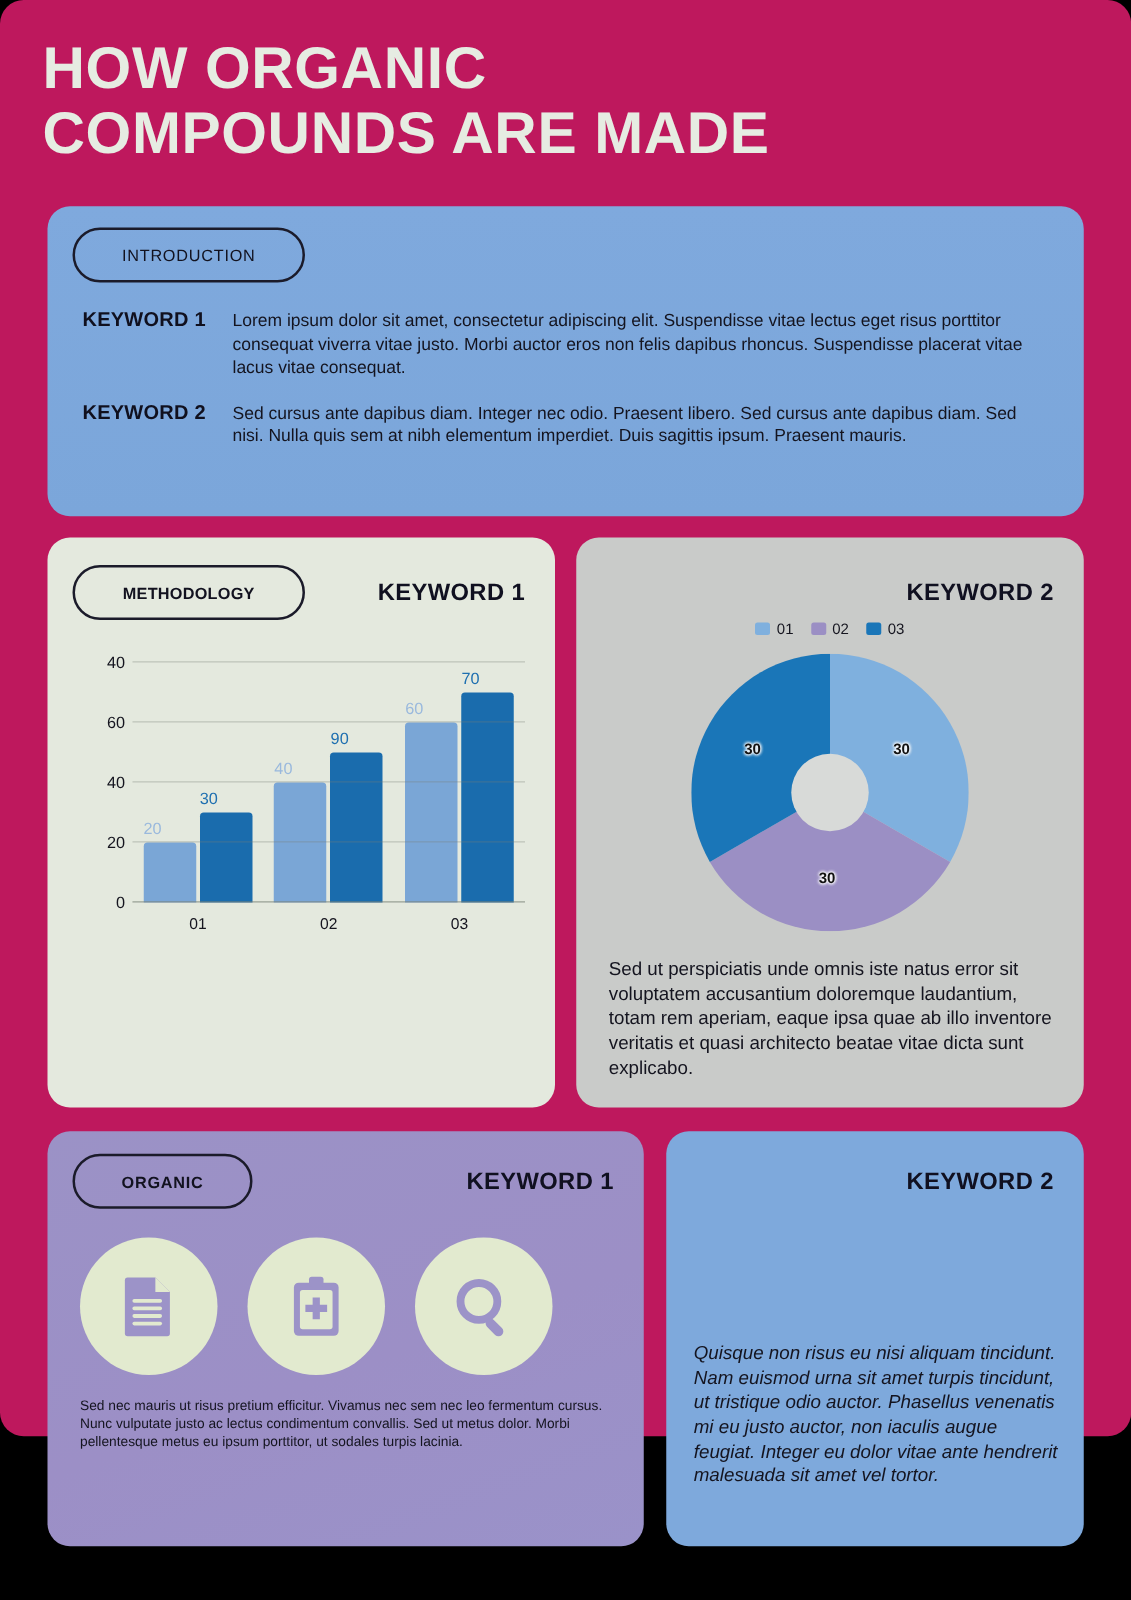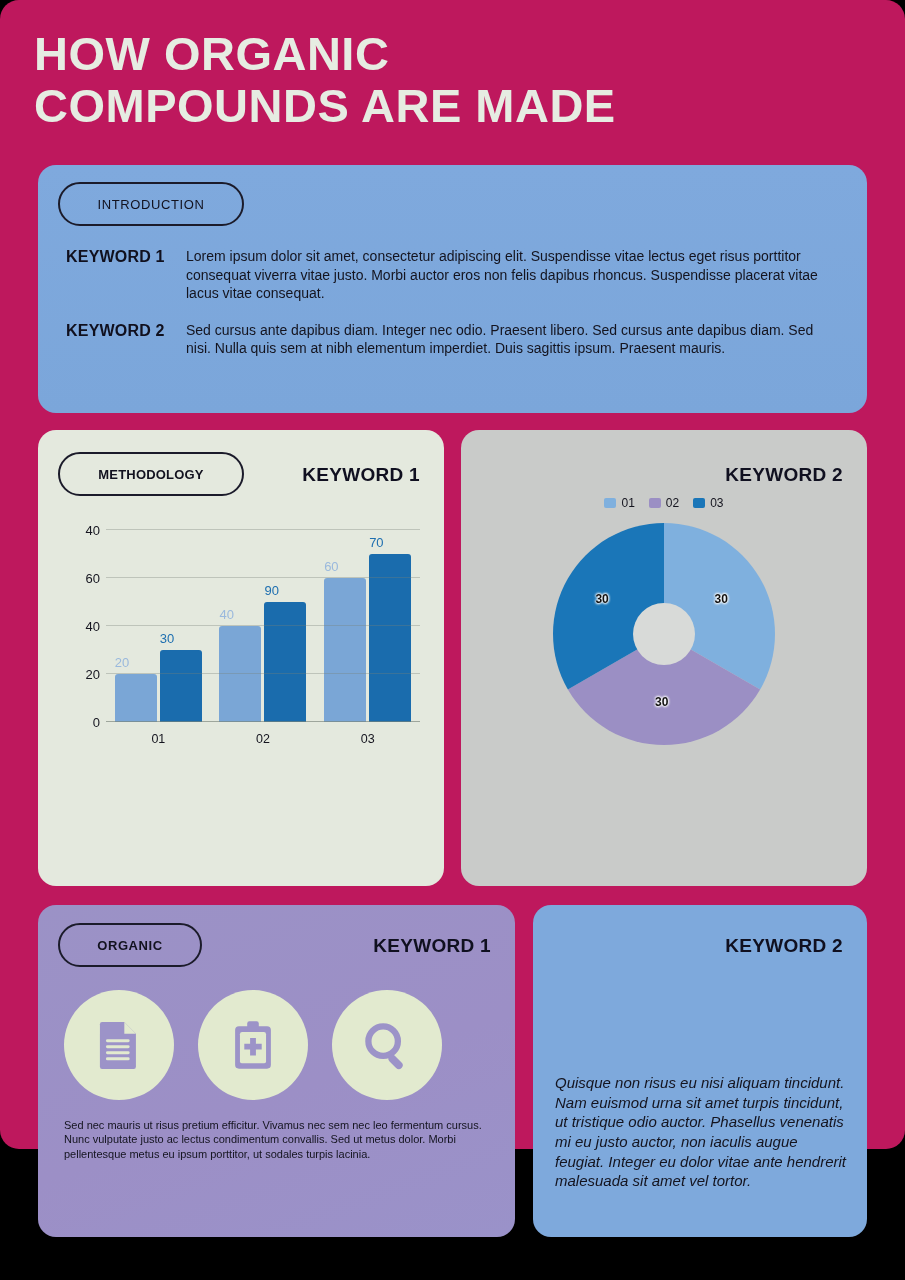--- a/index.html
+++ b/index.html
@@ -355,20 +355,21 @@
           </g>
       </svg>
       <div class="donut-hole"></div>
       <div id="donut-labels">
           <div class="slice-val" style="left: 161.6px; top: 68.59px;">30</div>
           <div class="slice-val" style="left: 102px; top: 171.82px;">30</div>
           <div class="slice-val" style="left: 42.4001px; top: 68.59px;">30</div>
         </div>
     </div>
 
+    <div class="card-text" style="top:336px;">Sed ut perspiciatis unde omnis iste natus error sit voluptatem accusantium doloremque laudantium, totam rem aperiam, eaque ipsa quae ab illo inventore veritatis et quasi architecto beatae vitae dicta sunt explicabo.</div>
   </div>
 
   <div class="card card-results">
     <div class="pill pill-results">
       <span>ORGANIC</span>
     </div>
     <div class="kw-label" style="top:30px;">KEYWORD 1</div>
 
     <div class="icon-row">
       <div class="icon-circle">

